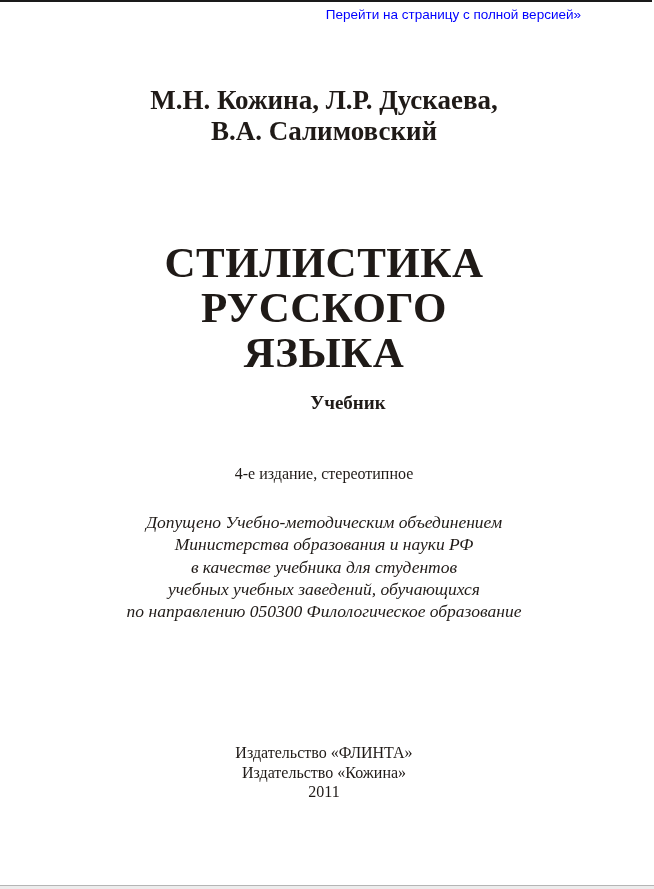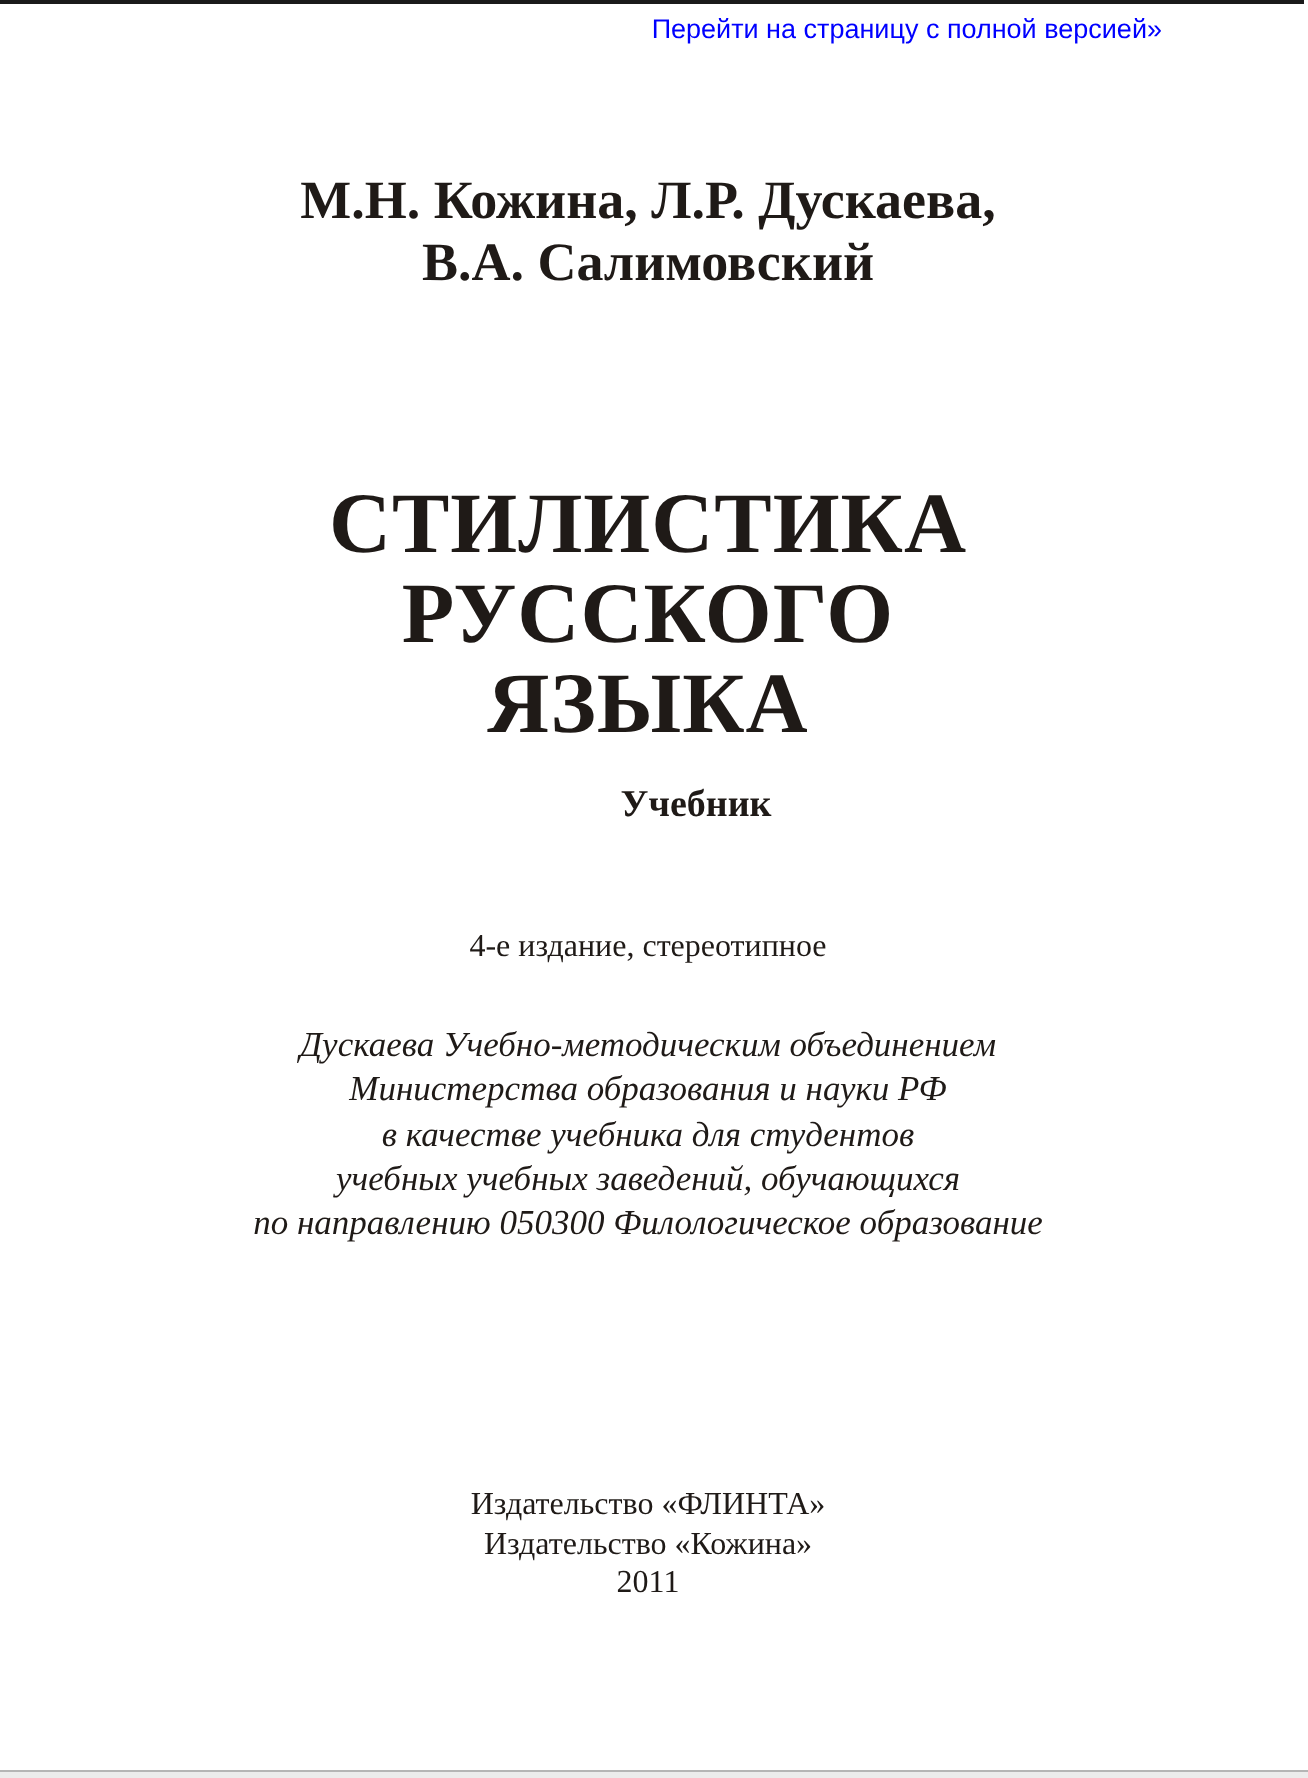--- a/index.html
+++ b/index.html
@@ -38,21 +38,21 @@
   <span class="line">СТИЛИСТИКА</span>
   <span class="line">РУССКОГО</span>
   <span class="line">ЯЗЫКА</span>
 </div>
 
 <div class="centered serif genre">Учебник</div>
 
 <div class="centered serif edition">4-е издание, стереотипное</div>
 
 <div class="centered serif approval">
-  <span class="line">Дускаева Учебно-методическим объединением</span>
+  <span class="line">Допущено Учебно-методическим объединением</span>
   <span class="line">Министерства образования и науки РФ</span>
   <span class="line">в качестве учебника для студентов</span>
   <span class="line">учебных учебных заведений, обучающихся</span>
   <span class="line">по направлению 050300 Филологическое образование</span>
 </div>
 
 <div class="centered serif imprint">
   <span class="line">Издательство «ФЛИНТА»</span>
   <span class="line">Издательство «Кожина»</span>
   <span class="line">2011</span>

